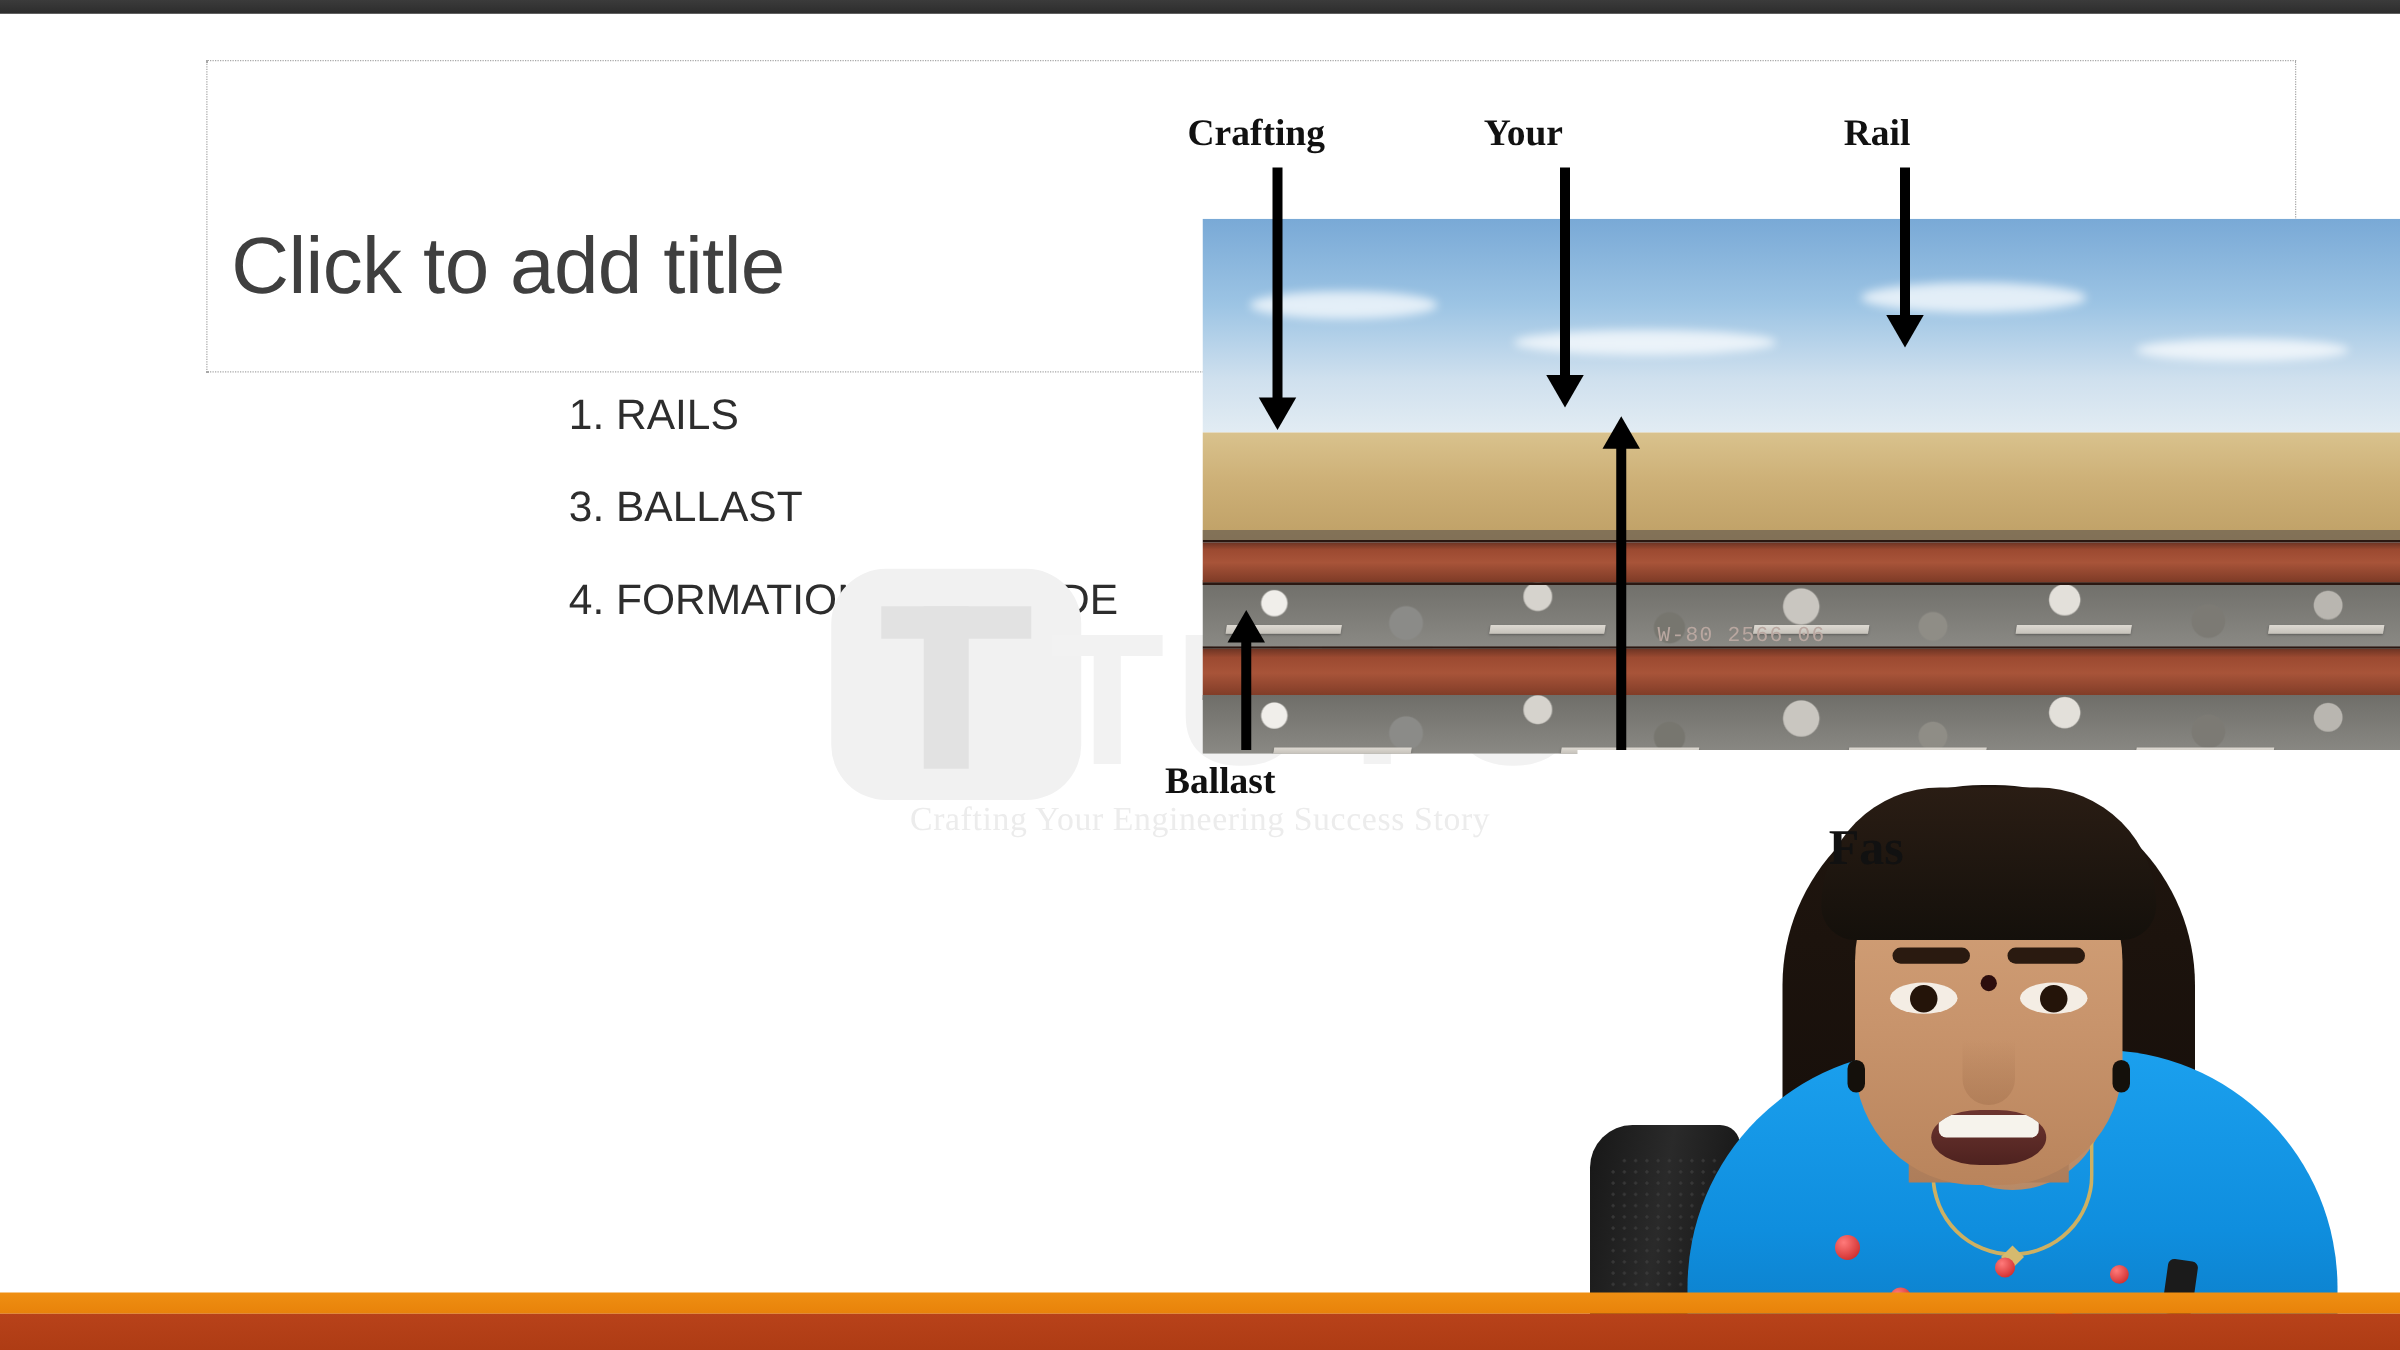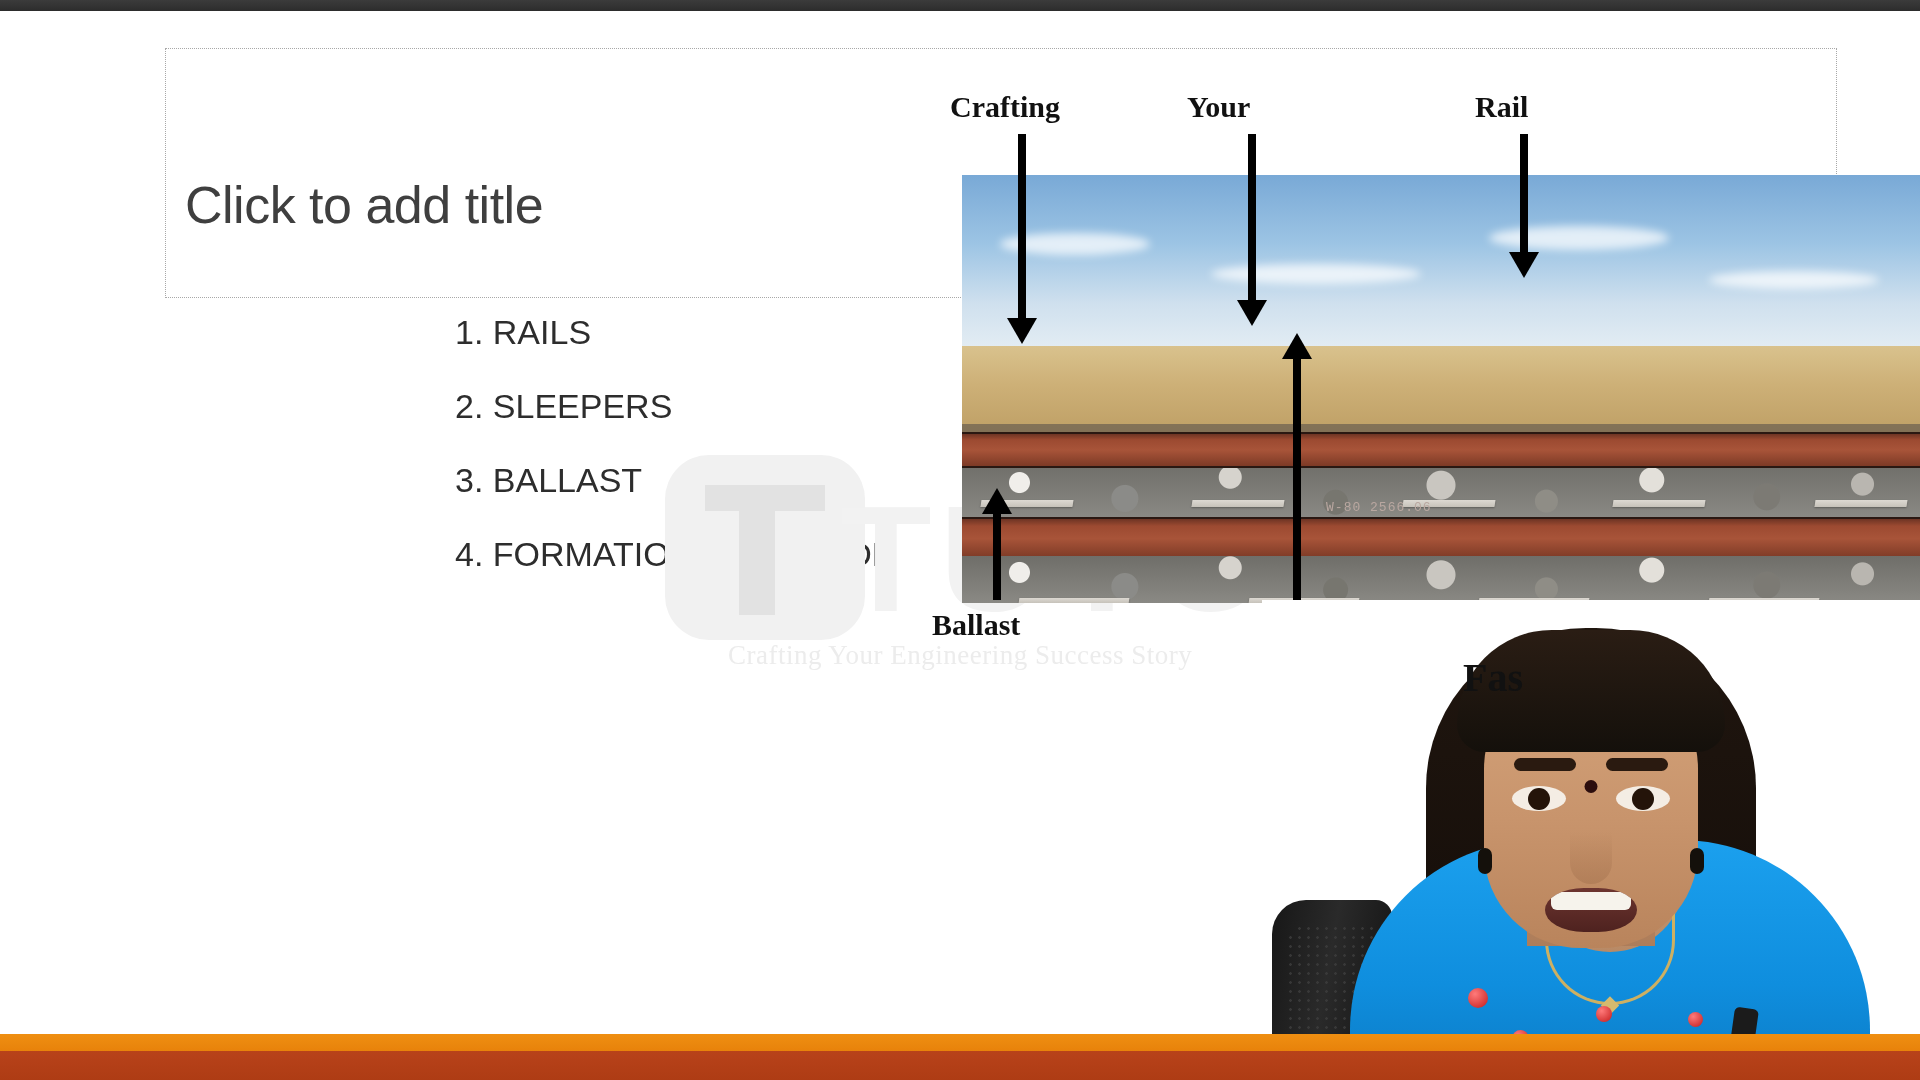--- a/index.html
+++ b/index.html
@@ -30,21 +30,21 @@
   }
 
   
   .title-ph{
     position:absolute;left:165px;top:48px;width:1672px;height:250px;
     border:1px dotted #a8a8a8;
     box-sizing:border-box;
   }
   .title-text{
     position:absolute;left:185px;top:175px;
-    font-size:52px;font-weight:400;color:#3f3f3f;
+    font-size:64px;font-weight:400;color:#3f3f3f;
     font-family:"Liberation Sans", sans-serif;
     letter-spacing:-0.5px;white-space:nowrap;
   }
 
   
   .list-block{
     position:absolute;left:455px;top:315px;width:620px;
   }
   .list-item{
     font-size:34px;color:#2d2d2d;line-height:1;
@@ -124,21 +124,21 @@
   .bal-low{top:89%;height:11%;}
   .sleeper{
     position:absolute;background:linear-gradient(180deg,#ddd9d2 0%,#c6c2ba 100%);
     box-shadow:0 1px 2px rgba(0,0,0,.3);
   }
   .slp-m{top:67.5%;height:12.5%;width:92px;transform:skewX(-9deg);}
   .slp-l{top:89%;height:11%;width:110px;transform:skewX(-9deg);}
 
   .weld-mark{
     position:absolute;top:76%;left:38%;
-    font-size:13px;color:#b9a7a0;letter-spacing:1px;
+    font-size:17px;color:#b9a7a0;letter-spacing:1px;
     font-family:"Liberation Mono", monospace;
   }
 
   
   .arrow-lbl{
     position:absolute;font-family:"Liberation Serif", serif;
     font-weight:700;font-size:30px;color:#111;white-space:nowrap;
   }
   .arrow{position:absolute;}
   .arrow .shaft{position:absolute;left:50%;transform:translateX(-50%);width:8px;background:#000;}
@@ -236,21 +236,20 @@
 
 <div class="slide-root">
 
   <div class="top-bar"></div>
 
   <div class="title-ph"></div>
   <div class="title-text">Click to add title</div>
 
   <div class="list-block">
     <div class="list-item">1. RAILS</div>
-    <div class="list-item">2. SLEEPERS</div>
     <div class="list-item">3. BALLAST</div>
     <div class="list-item">4. FORMATION/SUBGRADE</div>
   </div>
 
   <div class="watermark">
     <div class="wm-logo"></div>
     <div class="wm-word">TUTOR</div>
     <div class="wm-tag">Crafting Your Engineering Success Story</div>
   </div>
 

